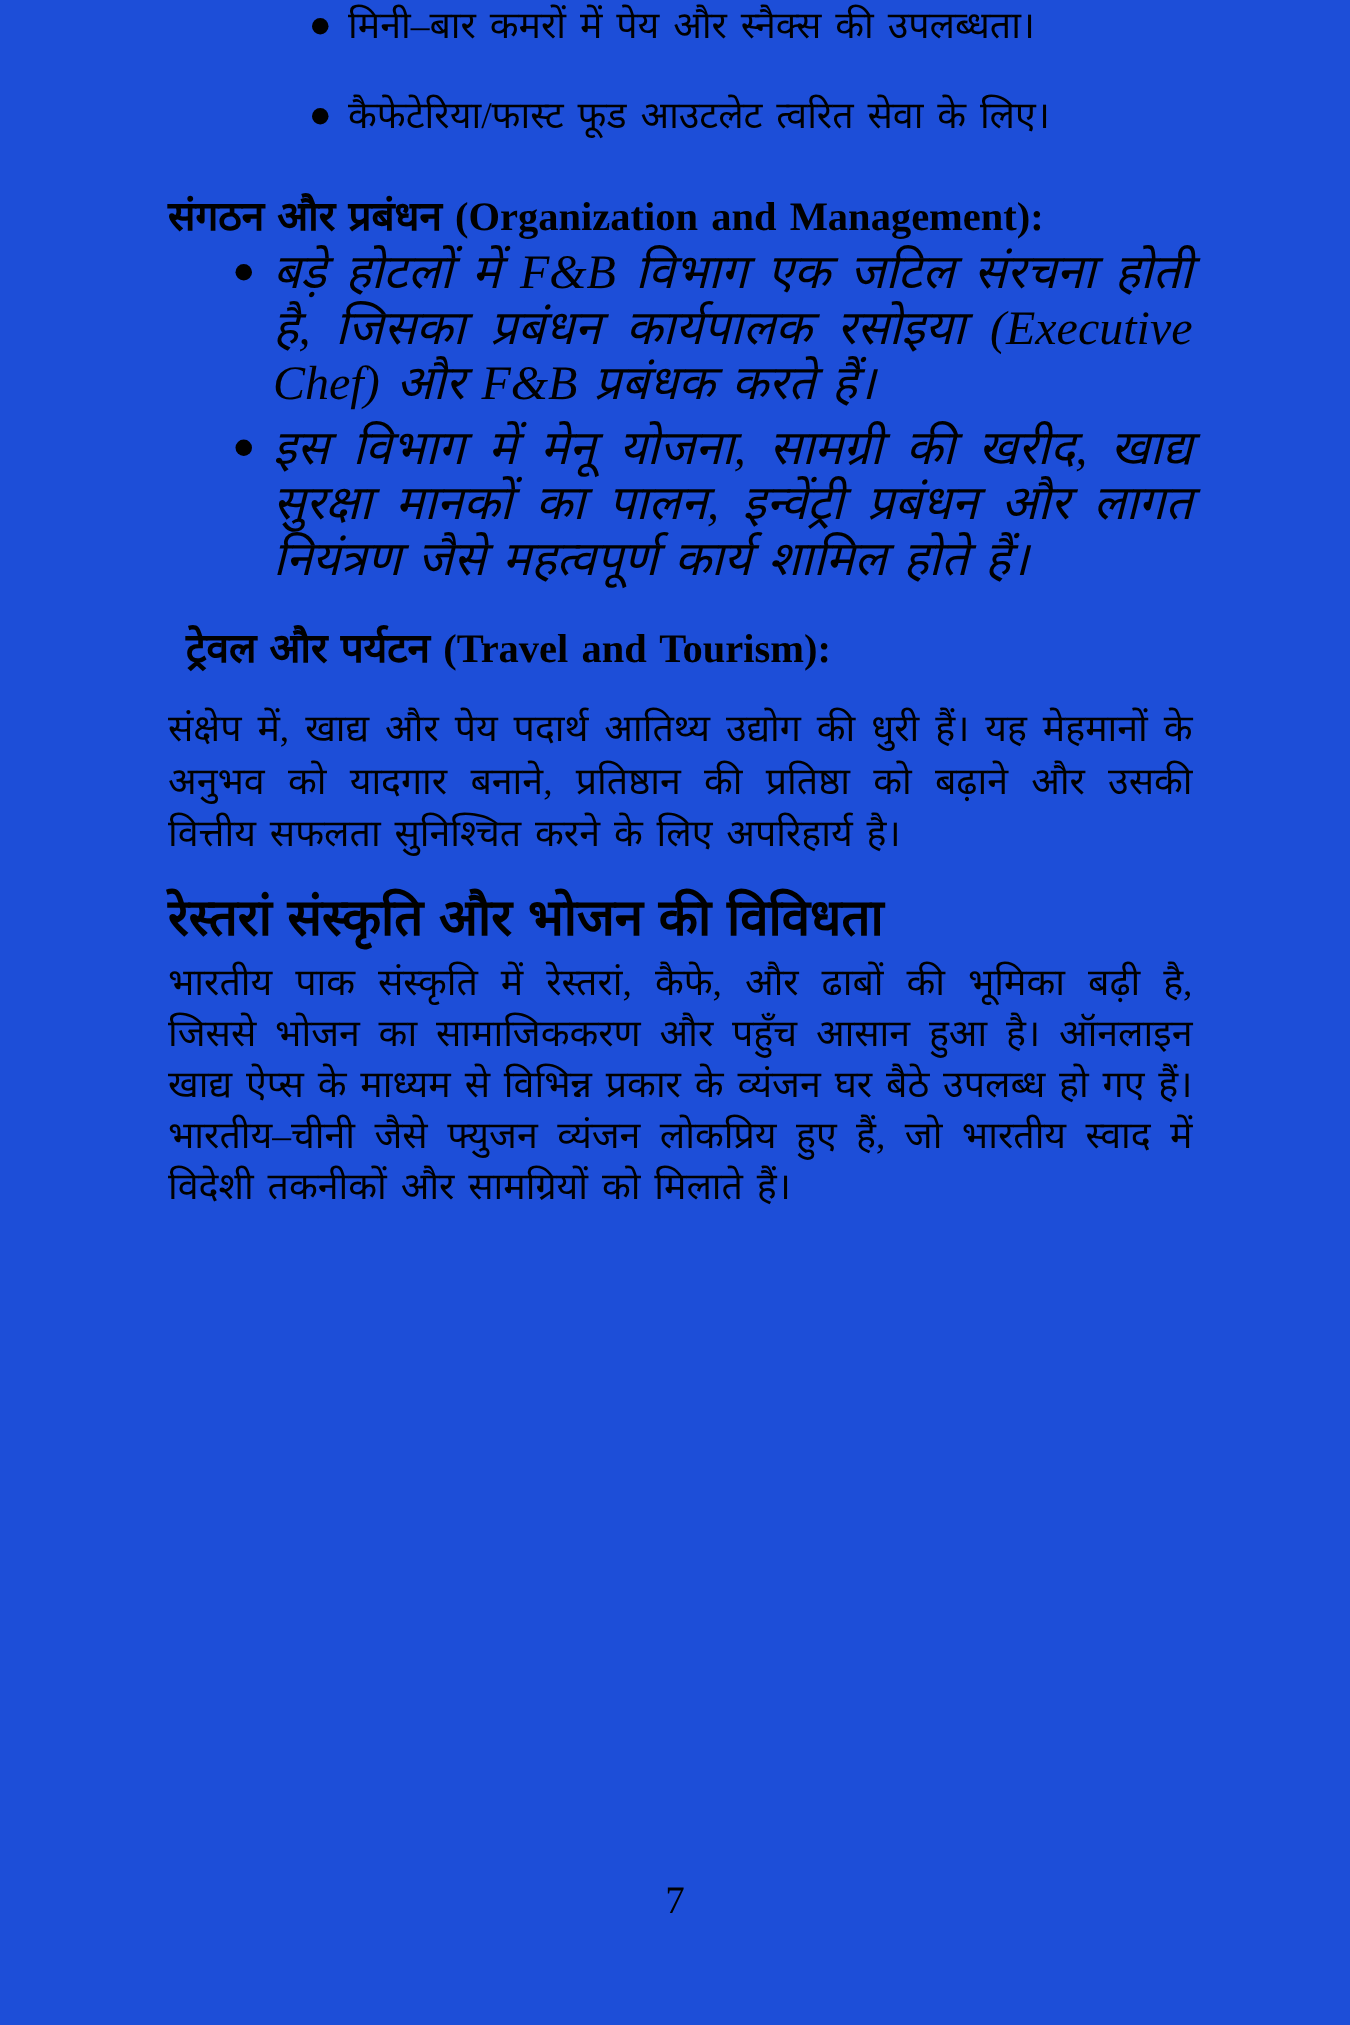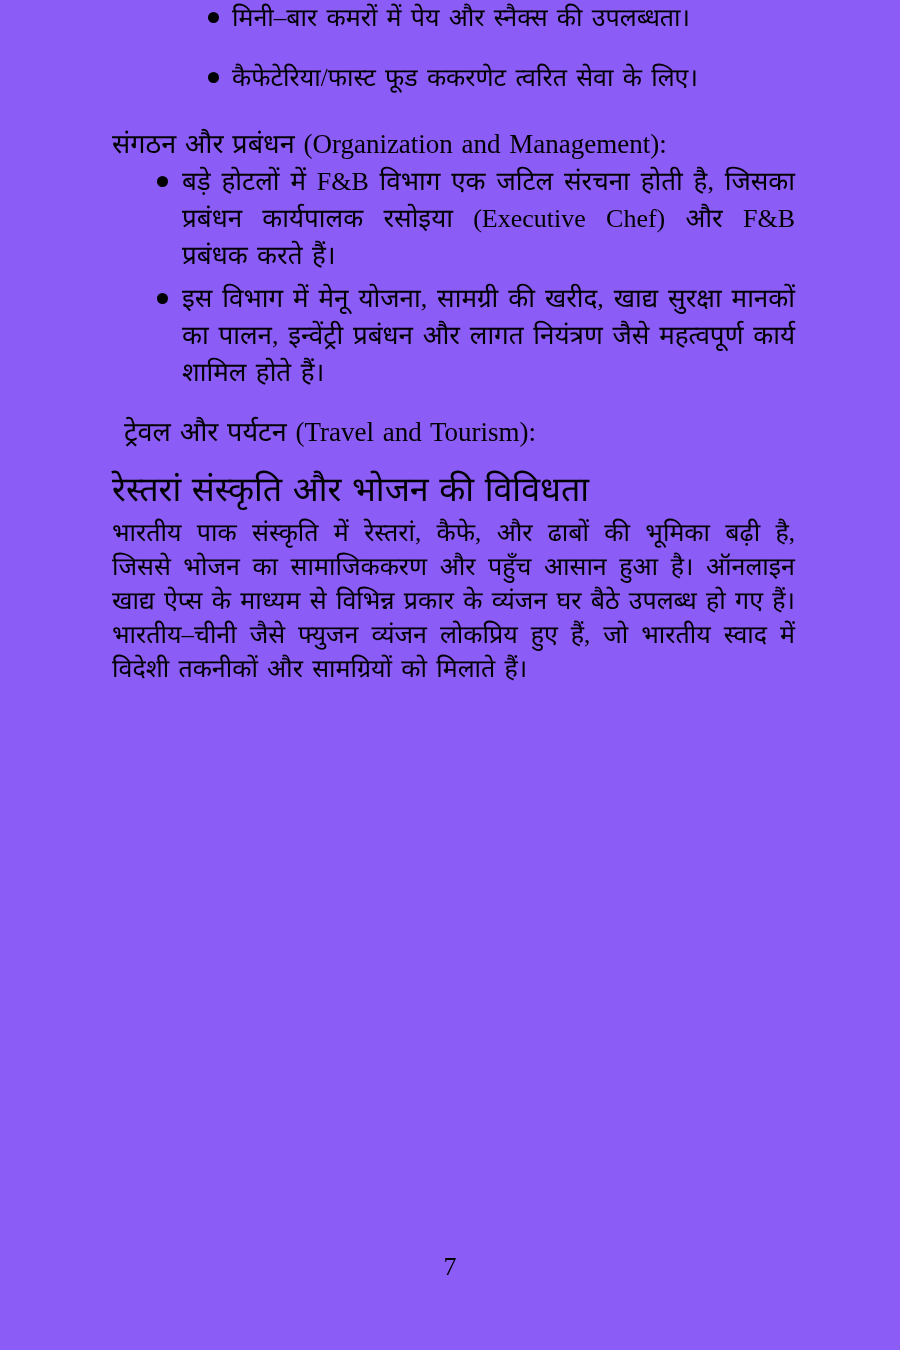--- a/index.html
+++ b/index.html
@@ -4,21 +4,21 @@
 <style>
   html, body {
     margin: 0;
     padding: 0;
     background: #ffffff;
   }
   .page {
     position: relative;
     width: 900px;
     height: 1350px;
-    background: #8b5cf6;
+    background: #1d4ed8;
     color: #000000;
     font-family: "Liberation Serif", "DejaVu Serif", serif;
     overflow: hidden;
   }
   .content {
     position: absolute;
     left: 112px;
     top: 0;
     width: 683px;
   }
@@ -26,21 +26,21 @@
   .body-text {
     font-size: 25px;
     line-height: 35px;
     word-spacing: 3px;
     text-align: justify;
     text-align-last: left;
   }
   .heading {
     font-size: 27px;
     line-height: 38px;
-    font-weight: normal;
+    font-weight: bold;
     word-spacing: 2px;
     margin: 0;
   }
   
   ul.doc-list {
     list-style: none;
     margin: 0;
     padding: 0;
   }
   ul.doc-list li {
@@ -62,21 +62,22 @@
     line-height: 35px;
     font-size: 25px;
     word-spacing: 3px;
   }
   .intro-list li + li { margin-top: 25px; }
   .intro-list .dot { left: 96px; top: 12px; }
   
   .sec-list li {
     padding-left: 70px;
     line-height: 37px;
-    font-size: 26px;
+    font-size: 32px;
+    font-style: italic;
   }
   .sec-list li + li { margin-top: 6px; }
   .sec-list .dot { left: 45px; top: 13px; }
   
   .h-org     { margin-top: 30px; }
   .list-org  { margin-top: 34px; }
   .h-travel  { margin-top: 22px; margin-left: 12px; }
   .list-travel { margin-top: 34px; }
   .p-summary { margin-top: 18px; margin-bottom: 0; }
   .h-rest    { margin-top: 20px; font-size: 34px; }
@@ -98,40 +99,41 @@
 <div class="page">
   <div class="content">
 
     <ul class="doc-list intro-list">
       <li>
         <span class="dot"></span>
         <span>मिनी–बार कमरों में पेय और स्नैक्स की उपलब्धता।</span>
       </li>
       <li>
         <span class="dot"></span>
-        <span>कैफेटेरिया/फास्ट फूड ककरणेट त्वरित सेवा के लिए।</span>
+        <span>कैफेटेरिया/फास्ट फूड आउटलेट त्वरित सेवा के लिए।</span>
       </li>
     </ul>
 
     <h2 class="heading h-org">संगठन और प्रबंधन (Organization and Management):</h2>
 
     <ul class="doc-list sec-list list-org">
       <li class="body-text">
         <span class="dot"></span>
         <span>बड़े होटलों में F&amp;B विभाग एक जटिल संरचना होती है, जिसका प्रबंधन कार्यपालक रसोइया (Executive Chef) और F&amp;B प्रबंधक करते हैं।</span>
       </li>
       <li class="body-text">
         <span class="dot"></span>
         <span>इस विभाग में मेनू योजना, सामग्री की खरीद, खाद्य सुरक्षा मानकों का पालन, इन्वेंट्री प्रबंधन और लागत नियंत्रण जैसे महत्वपूर्ण कार्य शामिल होते हैं।</span>
       </li>
     </ul>
 
     <h2 class="heading h-travel">ट्रेवल और पर्यटन (Travel and Tourism):</h2>
 
 
+    <p class="body-text p-summary">संक्षेप में, खाद्य और पेय पदार्थ आतिथ्य उद्योग की धुरी हैं। यह मेहमानों के अनुभव को यादगार बनाने, प्रतिष्ठान की प्रतिष्ठा को बढ़ाने और उसकी वित्तीय सफलता सुनिश्चित करने के लिए अपरिहार्य है।</p>
 
     <h2 class="heading h-rest">रेस्तरां संस्कृति और भोजन की विविधता</h2>
 
     <p class="body-text p-culture">भारतीय पाक संस्कृति में रेस्तरां, कैफे, और ढाबों की भूमिका बढ़ी है, जिससे भोजन का सामाजिककरण और पहुँच आसान हुआ है। ऑनलाइन खाद्य ऐप्स के माध्यम से विभिन्न प्रकार के व्यंजन घर बैठे उपलब्ध हो गए हैं। भारतीय–चीनी जैसे फ्युजन व्यंजन लोकप्रिय हुए हैं, जो भारतीय स्वाद में विदेशी तकनीकों और सामग्रियों को मिलाते हैं।</p>
 
   </div>
 
   <div class="page-number">7</div>
 </div>
 

